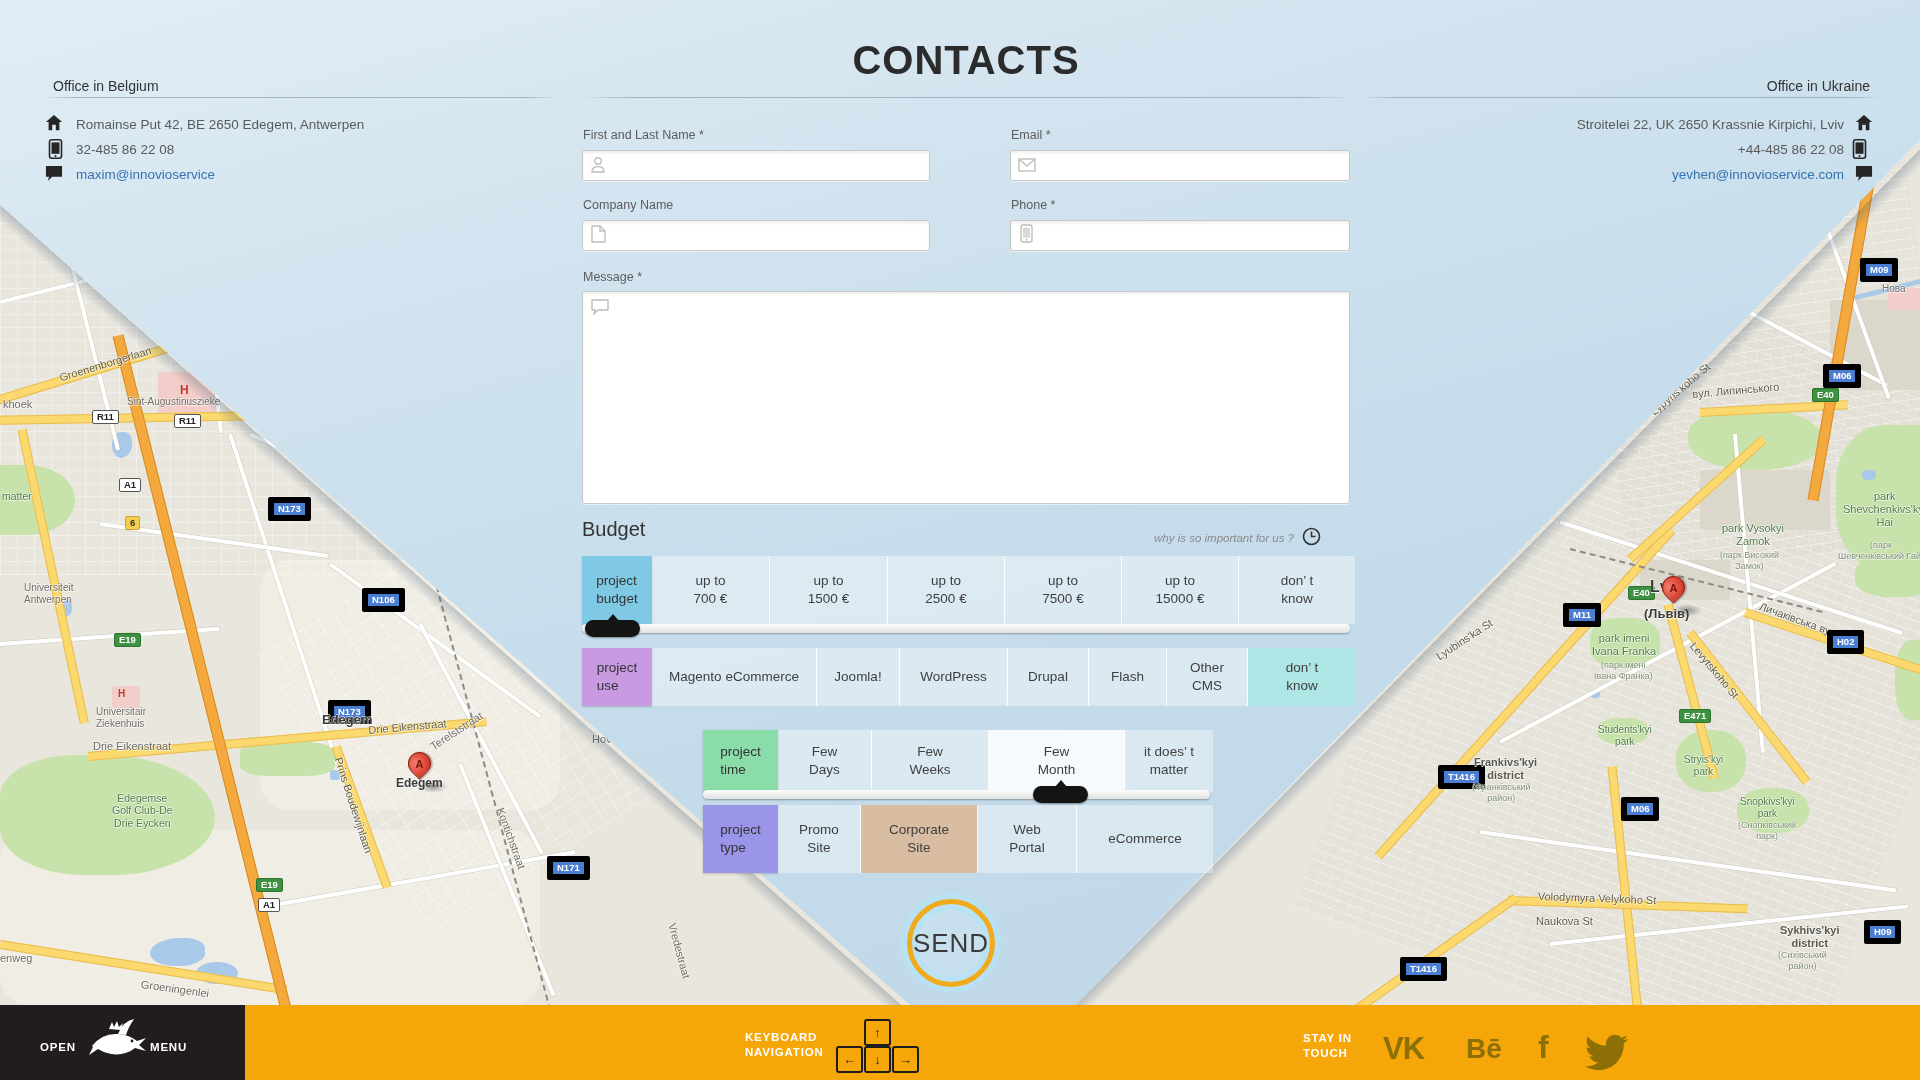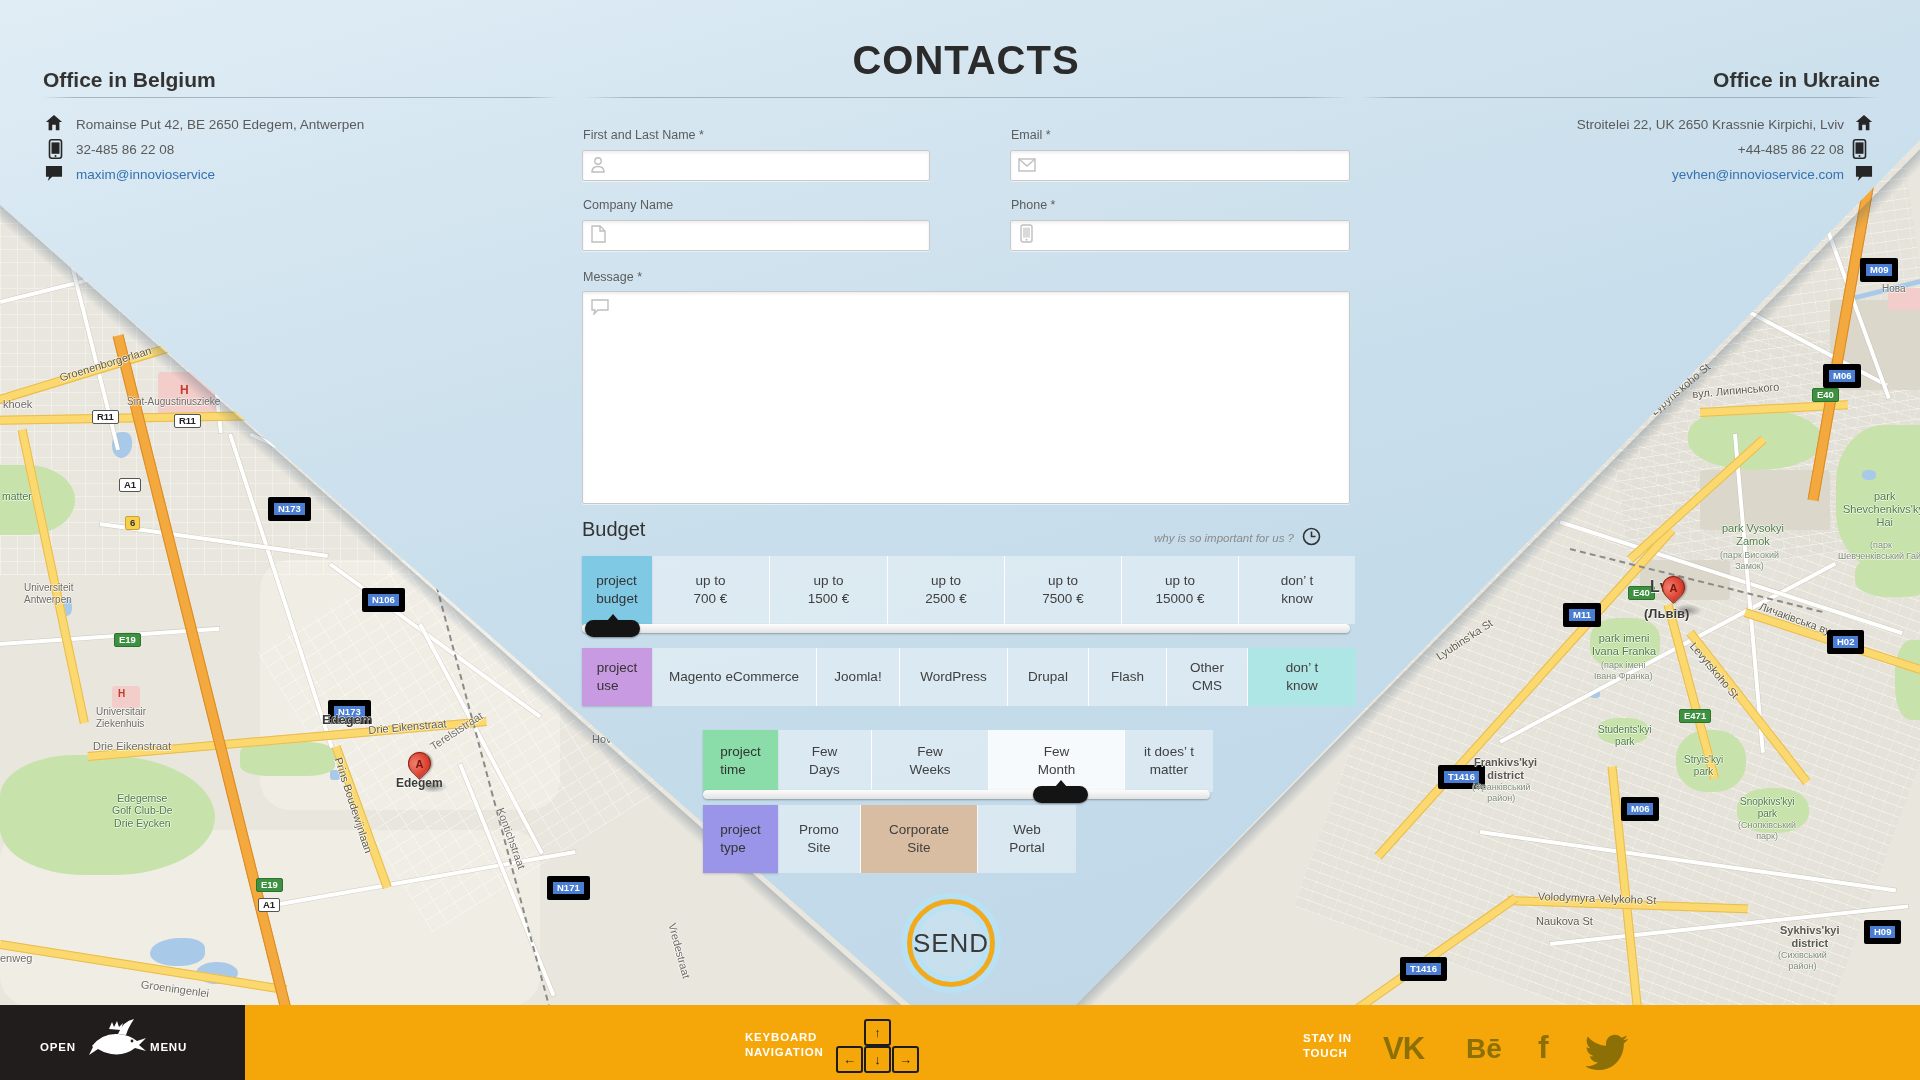--- a/index.html
+++ b/index.html
@@ -53,21 +53,21 @@
   .pin-shadow{position:absolute;width:30px;height:13px;border-radius:50%;
       background:radial-gradient(ellipse,rgba(60,60,60,.5),transparent 70%);z-index:4;}
   .edge{position:absolute;z-index:3;transform-origin:left top;pointer-events:none;
       background:linear-gradient(to bottom,rgba(70,95,115,.30),rgba(70,95,115,0));height:13px;}
   
   .hdr-title{position:absolute;left:582px;top:38px;width:768px;text-align:center;
       font-size:40px;font-weight:bold;letter-spacing:1px;color:#2b2b2b;z-index:10;}
   .hr{position:absolute;height:1px;z-index:10;
       background:linear-gradient(90deg,rgba(125,138,150,0),rgba(125,138,150,.55) 6%,rgba(125,138,150,.55) 94%,rgba(125,138,150,0));}
   .office{position:absolute;z-index:10;}
-  .office h2{margin:0;font-size:21px;font-weight:bold;color:#333;}
+  .office h2{margin:10px;font-size:14px;font-weight:normal;color:#333;}
   .o-line{position:absolute;font-size:13.5px;color:#5a5a5a;white-space:nowrap;}
   .o-line.email{color:#3572b0;}
   .o-ico{position:absolute;width:20px;height:20px;color:#262626;}
   
   .f-label{position:absolute;font-size:12.5px;color:#5c5c5c;z-index:10;}
   .f-input{position:absolute;z-index:10;border:1px solid #c9c9c9;border-radius:2px;background:#fff;
       box-shadow:inset 0 2px 3px rgba(0,0,0,.07),0 1px 0 rgba(255,255,255,.5);
       font-family:"Liberation Sans",sans-serif;font-size:14px;color:#333;
       padding:0 8px 0 32px;box-sizing:border-box;outline:none;}
   textarea.f-input{padding-top:8px;resize:none;}
@@ -170,21 +170,21 @@
       <span class="ml st" style="left: 428px; top: 742px; transform: rotate(-33deg); transform-origin: left top;">Terelststraat</span>
       <span class="ml st" style="left: 592px; top: 733px;">Hove</span>
       <span class="ml rd" style="left: 344px; top: 756px; transform: rotate(72deg); transform-origin: left top;">Prins Boudewijnlaan</span>
       <span class="ml city" style="left: 396px; top: 776px; font-size: 12px;">Edegem</span>
       <span class="ml st" style="left: 506px; top: 806px; transform: rotate(70deg); transform-origin: left top;">Kontichstraat</span>
       <span class="ml pk" style="left: 112px; top: 792px; font-size: 10.5px;">Edegemse
 Golf Club-De
 Drie Eycken</span>
       <span class="ml sh-g" style="left: 256px; top: 878px;">E19</span>
       <span class="ml sh-w" style="left: 258px; top: 898px;">A1</span>
-      <span class="ml sh-b" style="left: 547px; top: 876px;">N171</span>
+      <span class="ml sh-b" style="left: 547px; top: 856px;">N171</span>
       <span class="ml st" style="left: 678px; top: 922px; transform: rotate(75deg); transform-origin: left top;">Vredestraat</span>
       <span class="ml st" style="left: 142px; top: 978px; transform: rotate(8deg); transform-origin: left top;">Groeningenlei</span>
       <span class="ml st" style="left: 0px; top: 952px;">enweg</span>
       <div class="pin-shadow" style="left: 418px; top: 780px;"></div>
       <div class="pin" style="left: 408px; top: 752px;">
         <b>A</b>
       </div>
     </div>
   <div class="map map-right" id="map-right">
       <div class="blocks2" style="left: 340px; top: 300px; width: 540px; height: 720px; transform: rotate(20deg);"></div>
@@ -419,20 +419,21 @@
       <div class="handle" style="left: 1033px; top: 786px;"></div>
       <div class="b-row" style="left: 703px; top: 805px; height: 68px;">
         <div class="b-lab" style="width: 75px; background: rgb(154, 149, 232);">project
 type</div>
         <div class="b-cell" style="width: 82px;">Promo
 Site</div>
         <div class="b-cell" style="width: 116px; background: rgb(217, 189, 163);">Corporate
 Site</div>
         <div class="b-cell" style="width: 98px;">Web
 Portal</div>
+        <div class="b-cell" style="width: 136px;">eCommerce</div>
       </div>
     </div>
 
   <button class="send">SEND</button>
 
   <div class="foot-black"></div>
   <div class="foot-orange"></div>
   <span class="fo-txt" style="left:40px;top:1040px;">OPEN</span>
   <span style="position:absolute;left:80px;top:1016px;z-index:21;">
     <svg width="72" height="52" viewBox="0 0 72 52">

